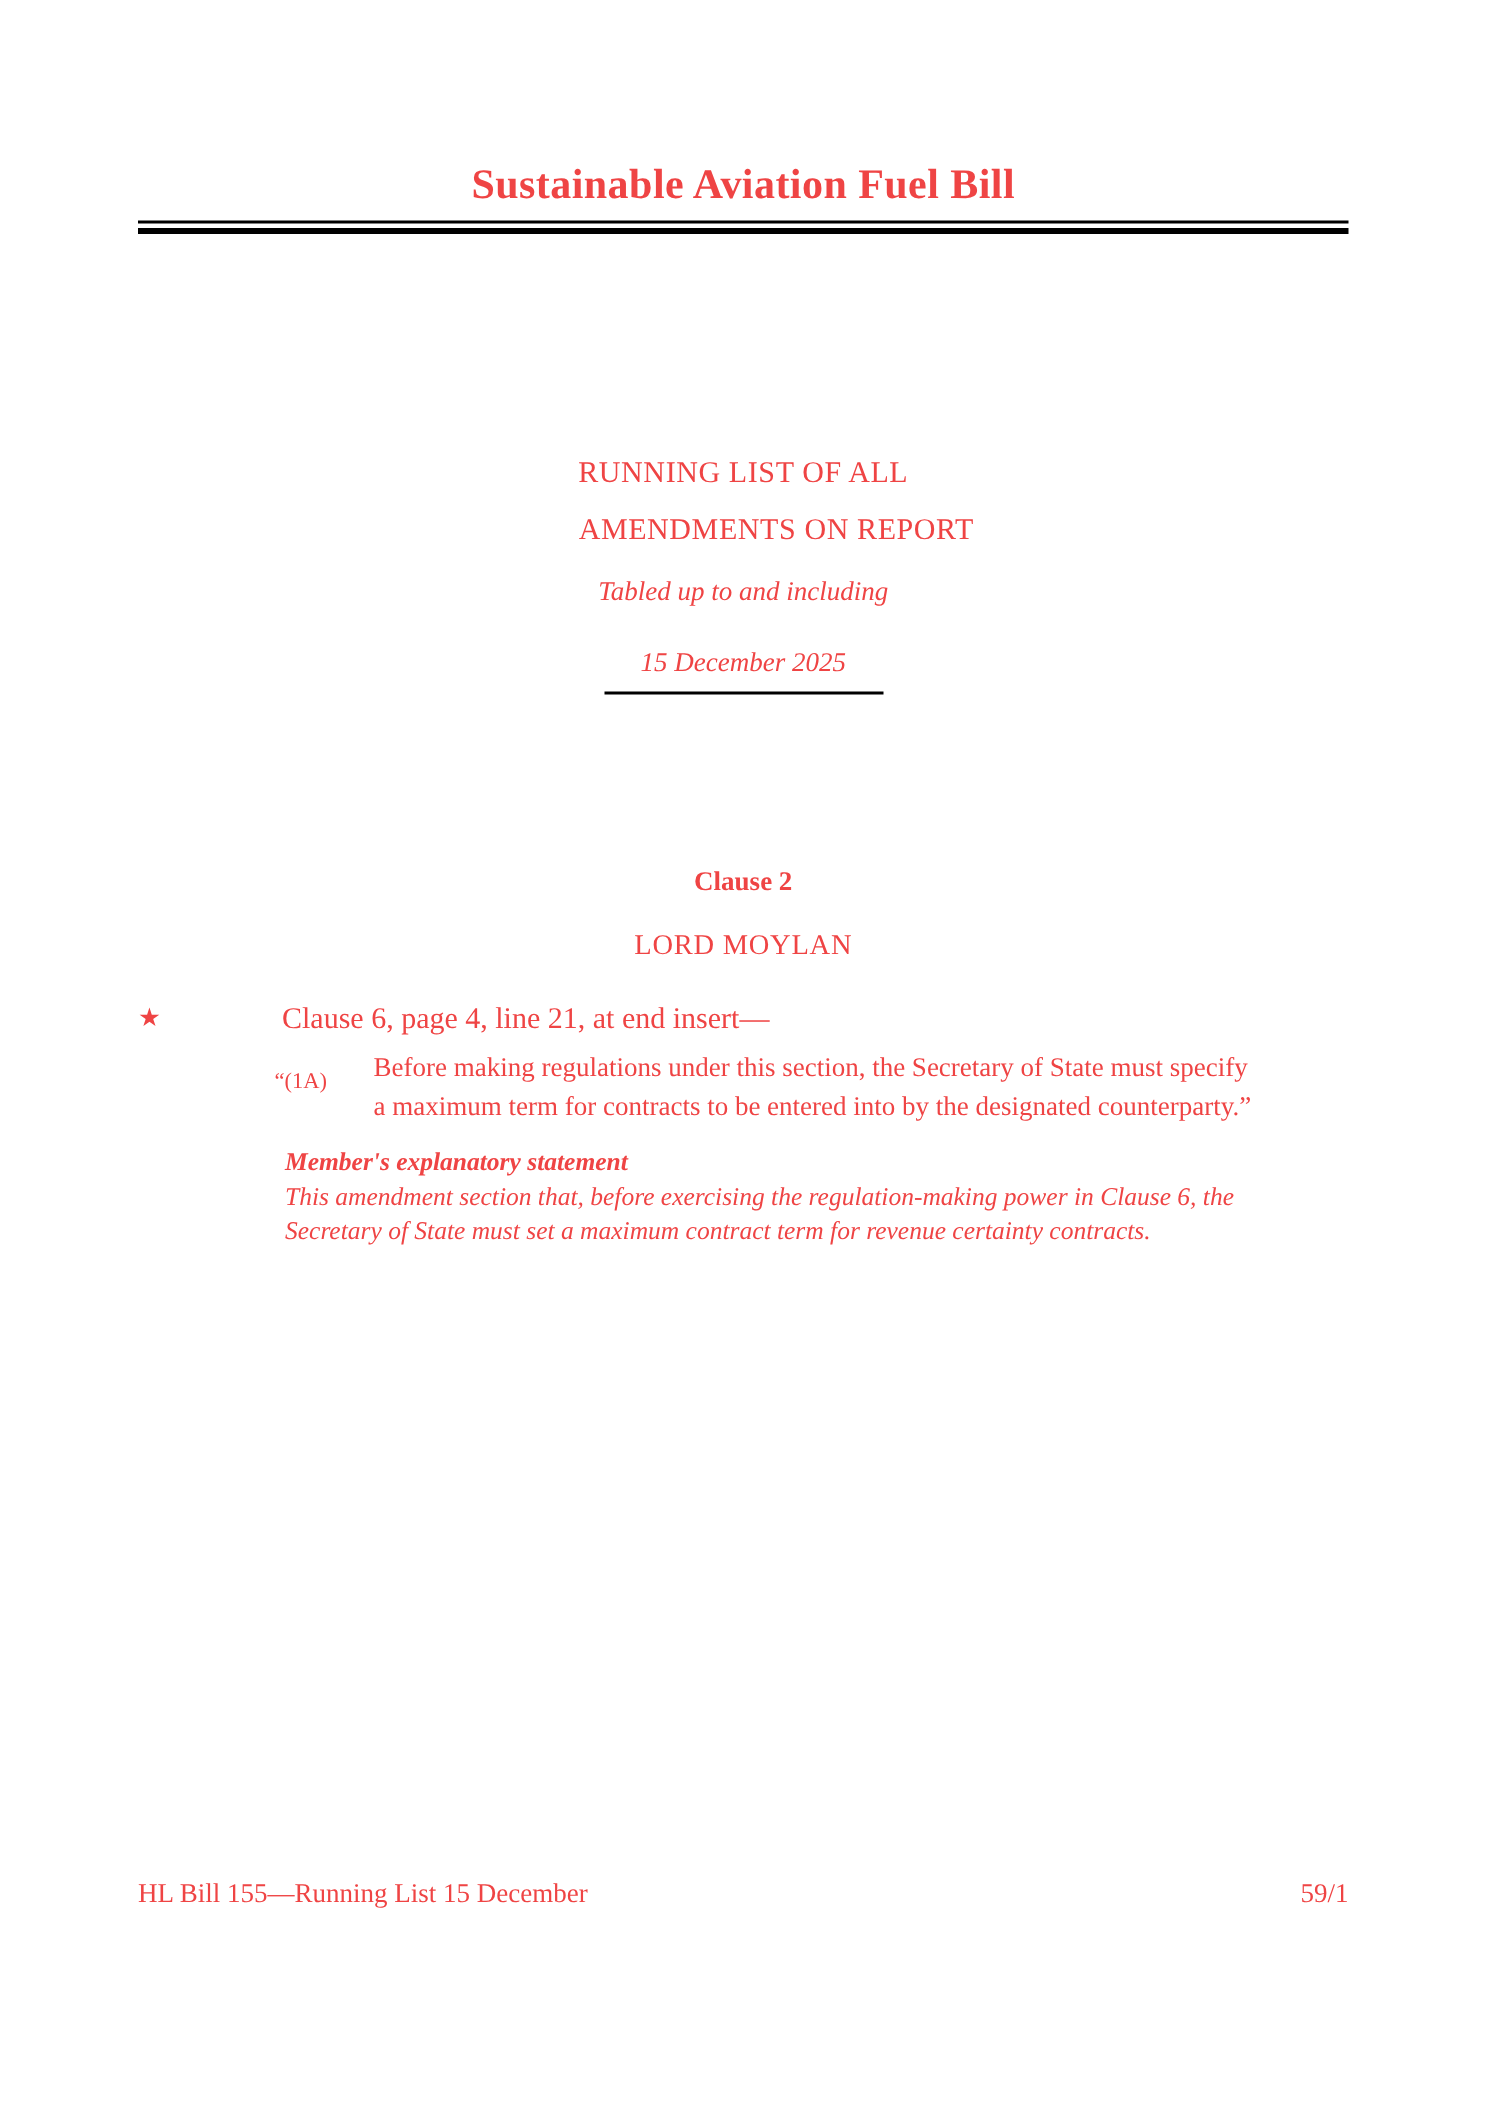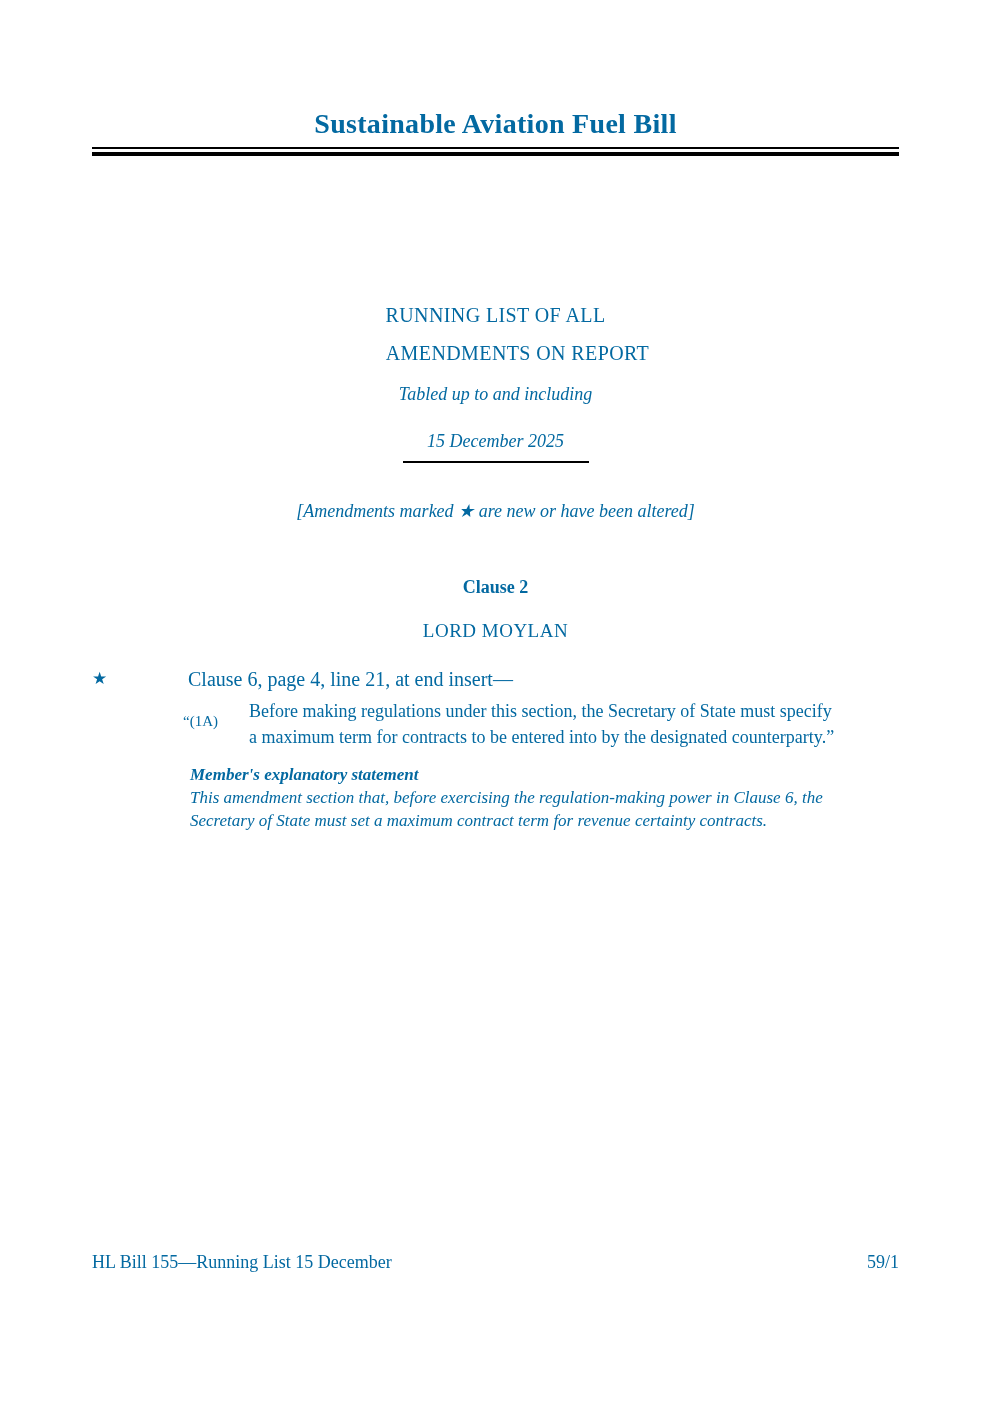--- a/index.html
+++ b/index.html
@@ -5,21 +5,21 @@
   html, body {
     margin: 0;
     padding: 0;
     background: #ffffff;
   }
   .page {
     position: relative;
     width: 991px;
     height: 1401px;
     background: #ffffff;
-    color: #0369a1;
+    color: #ef4444;
     font-family: "Liberation Serif", "DejaVu Serif", serif;
     overflow: hidden;
   }
   .centered {
     position: absolute;
     left: 0;
     right: 0;
     text-align: center;
   }
   .bill-title {
@@ -147,21 +147,20 @@
   <div class="centered heading-caps h-line1">RUNNING LIST OF ALL</div>
 
   <div class="centered heading-caps h-line2">AMENDMENTS ON REPORT</div>
 
   <div class="centered tabled t-line1">Tabled up to and including</div>
 
   <div class="centered tabled t-line2">15 December 2025</div>
 
   <div class="short-rule"></div>
 
-  <div class="centered marker-note">[Amendments marked ★ are new or have been altered]</div>
 
   <div class="centered clause-heading">Clause 2</div>
 
   <div class="centered member-name">LORD MOYLAN</div>
 
   <div class="amend-star">★</div>
 
   <div class="amend-instruction">Clause 6, page 4, line 21, at end insert—</div>
 
   <div class="inserted-label">“(1A)</div>

